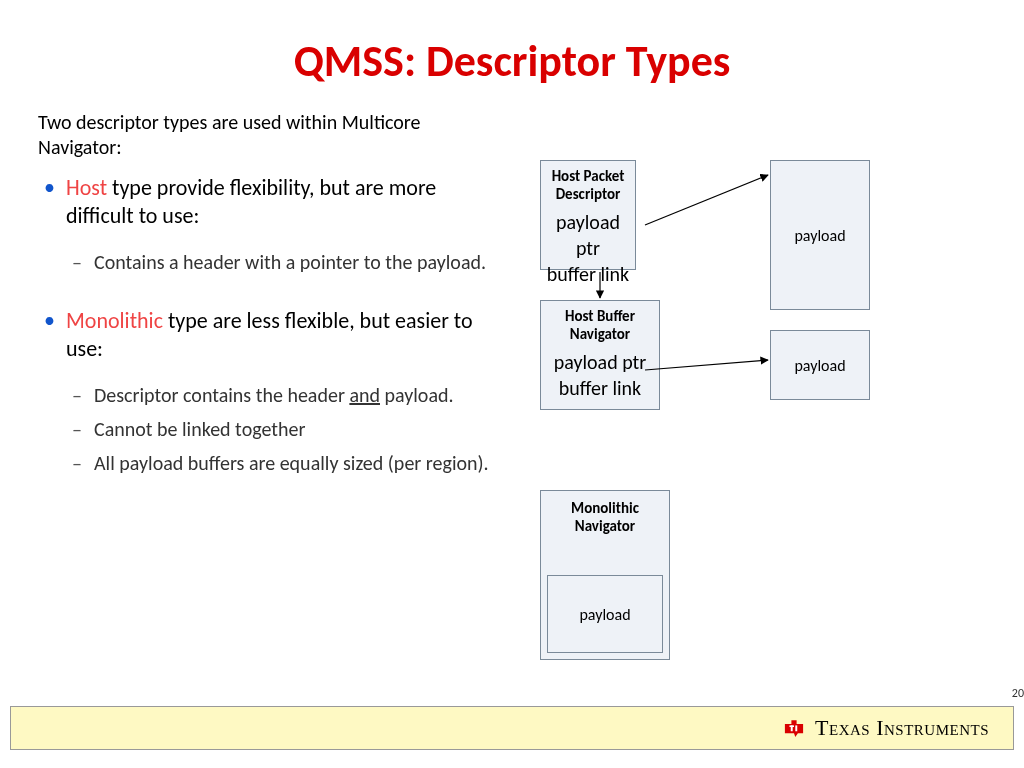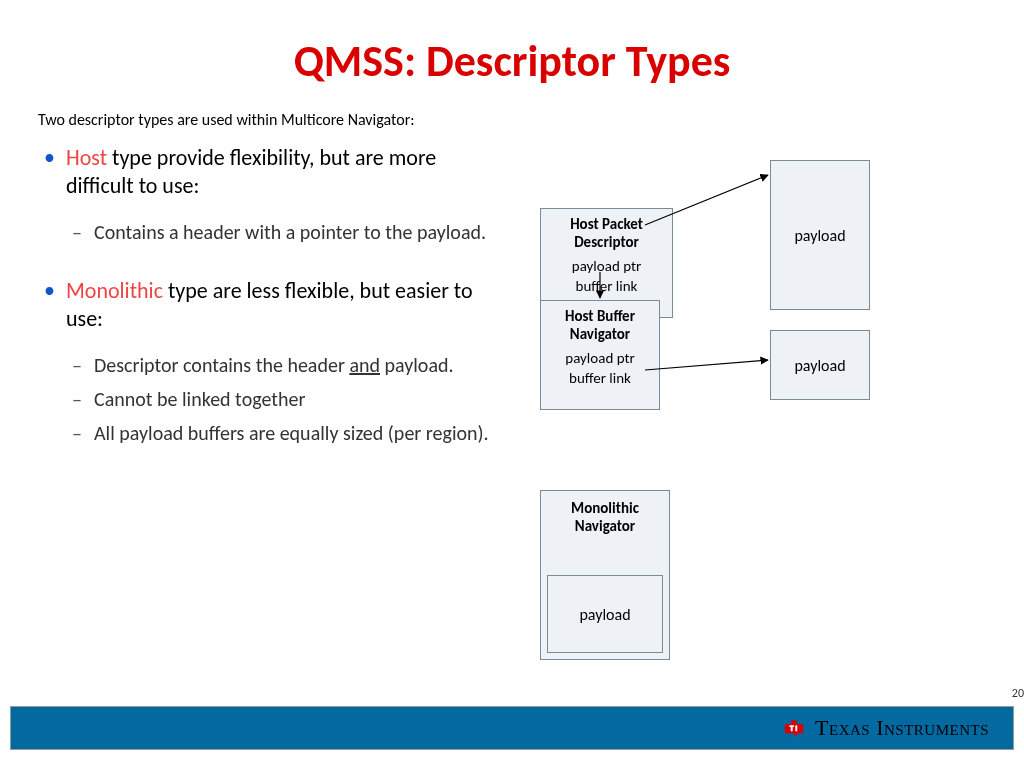--- a/index.html
+++ b/index.html
@@ -1,46 +1,46 @@
 <!DOCTYPE html>
 <html><head>
 <meta charset="utf-8">
 <style>
   * { box-sizing: border-box; margin: 0; padding: 0; }
   html, body { width: 1024px; height: 768px; font-family: Calibri, Arial, sans-serif; background: #fff; color: #000; position: relative; overflow: hidden; }
   .slide { width: 1024px; height: 768px; position: relative; }
   .title { text-align: center; font-size: 44px; font-weight: 700; color: #d90000; padding-top: 34px; }
   .content { position: absolute; left: 38px; top: 110px; width: 470px; }
-  .lead { font-size: 16px; line-height: 1.25; margin-bottom: 10px; }
+  .lead { font-size: 20px; line-height: 1.25; margin-bottom: 10px; }
   ul.top { list-style: none; padding-left: 0; }
   ul.top > li { position: relative; padding-left: 28px; font-size: 22px; line-height: 1.25; margin-top: 14px; }
   ul.top > li::before { content: "•"; position: absolute; left: 6px; top: 0; color: #1155cc; font-size: 22px; }
   .kw { color: #ef4444; }
   ul.sub { list-style: none; padding-left: 0; margin-top: 20px; }
   ul.sub > li { position: relative; padding-left: 28px; font-size: 20px; line-height: 1.3; margin-top: 8px; color: #333; }
   ul.sub > li::before { content: "–"; position: absolute; left: 6px; top: 0; color: #555; }
   .und { text-decoration: underline; }
   .gap { height: 18px; }
 
   .diagram { position: absolute; left: 520px; top: 160px; width: 480px; height: 540px; }
   .box { position: absolute; background: #eef2f7; border: 1px solid #7a8a99; text-align: center; }
   .box .hdr { font-weight: 700; font-size: 15px; padding: 6px 4px 2px; line-height: 1.2; }
-  .box .body { font-size: 15px; padding: 4px 4px 8px; line-height: 1.3; }
+  .box .body { font-size: 20px; padding: 4px 4px 8px; line-height: 1.3; }
   .plain { font-size: 16px; display: flex; align-items: center; justify-content: center; height: 100%; }
 
-  #hpd   { left: 20px;  top: 0;    width: 133px; height: 110px; margin-top: 48px; }
+  #hpd   { left: 20px;  top: 0;    width: 96px; height: 110px; }
   #hbd   { left: 20px;  top: 140px; width: 120px; height: 110px; }
   #pay1  { left: 250px; top: 0;    width: 100px; height: 150px; }
   #pay2  { left: 250px; top: 170px; width: 100px; height: 70px; }
   #mono  { left: 20px;  top: 330px; width: 130px; height: 170px; padding-top: 2px; }
   #mono .inner { position: absolute; left: 6px; right: 6px; bottom: 6px; height: 78px; border: 1px solid #7a8a99; background: #eef2f7; display: flex; align-items: center; justify-content: center; font-size: 16px; }
 
   svg.arrows { position: absolute; left: 0; top: 0; width: 480px; height: 540px; pointer-events: none; }
 
-  .footer { position: absolute; left: 10px; right: 10px; bottom: 18px; height: 44px; border: 1px solid #999; background: #0369a1; }
+  .footer { position: absolute; left: 10px; right: 10px; bottom: 18px; height: 44px; border: 1px solid #999; background: #fef9c3; }
   .brand { position: absolute; right: 24px; top: 8px; display: flex; align-items: center; gap: 8px; }
   .brand-text { font-family: "Times New Roman", serif; font-size: 22px; letter-spacing: 0.5px; font-variant: small-caps; }
   .pagenum { position: absolute; right: 0; bottom: 68px; font-size: 12px; color: #333; }
   .chip { width: 26px; height: 26px; }
 </style>
 </head>
 <body>
 
 <div class="slide">
   <div class="title">QMSS: Descriptor Types</div>

